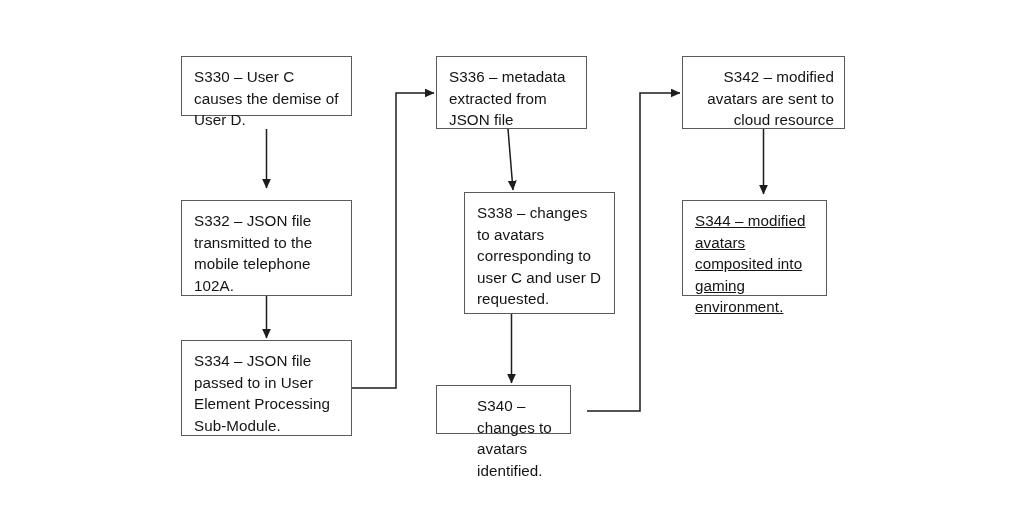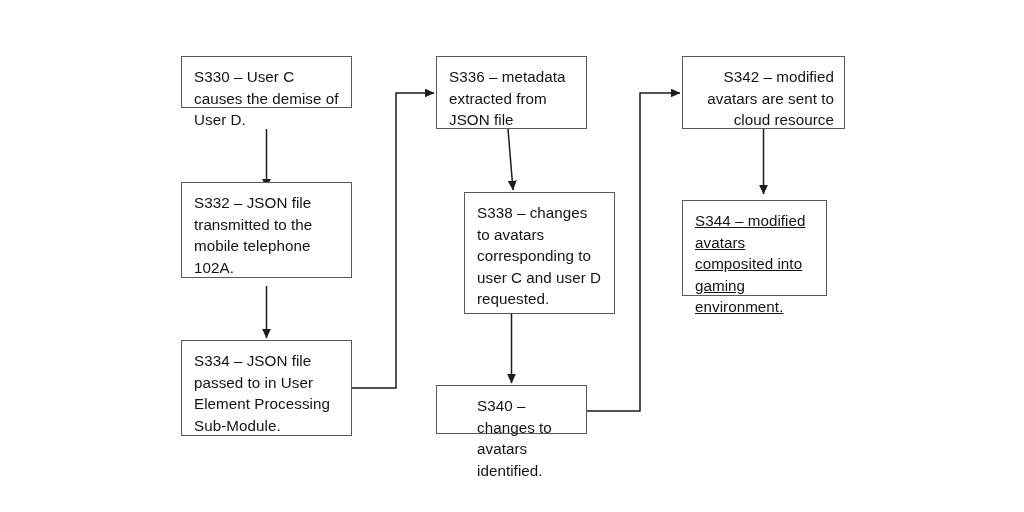--- a/index.html
+++ b/index.html
@@ -63,23 +63,23 @@
         <path class="edge-path" d="M 266.5 286 L 266.5 338" stroke="#1d1d1d" marker-end="url(#arrowhead)"></path>
         <path class="edge-path" d="M 352 388 L 396 388 L 396 93 L 434 93" stroke="#1d1d1d" marker-end="url(#arrowhead)"></path>
         <path class="edge-path" d="M 508 129 L 513 190" stroke="#1d1d1d" marker-end="url(#arrowhead)"></path>
         <path class="edge-path" d="M 511.5 314 L 511.5 383" stroke="#1d1d1d" marker-end="url(#arrowhead)"></path>
         <path class="edge-path" d="M 587 411 L 640 411 L 640 93 L 680 93" stroke="#1d1d1d" marker-end="url(#arrowhead)"></path>
         <path class="edge-path" d="M 763.5 129 L 763.5 194" stroke="#1d1d1d" marker-end="url(#arrowhead)"></path>
       </g>
   </svg>
 
   <div id="node-layer">
-      <div class="node" style="left: 181px; top: 56px; width: 171px; height: 52px; border-color: rgb(90, 90, 90); color: rgb(20, 20, 20);">S330 – User C causes the demise of User D.</div>
-      <div class="node" style="left: 181px; top: 182px; width: 171px; height: 96px; border-color: rgb(90, 90, 90); color: rgb(20, 20, 20);">S332 – JSON file transmitted to the mobile telephone 102A.</div>
+      <div class="node" style="left: 181px; top: 56px; width: 171px; height: 60px; border-color: rgb(90, 90, 90); color: rgb(20, 20, 20);">S330 – User C causes the demise of User D.</div>
+      <div class="node" style="left: 181px; top: 200px; width: 171px; height: 96px; border-color: rgb(90, 90, 90); color: rgb(20, 20, 20);">S332 – JSON file transmitted to the mobile telephone 102A.</div>
       <div class="node" style="left: 181px; top: 340px; width: 171px; height: 96px; border-color: rgb(90, 90, 90); color: rgb(20, 20, 20);">S334 – JSON file passed to in User Element Processing Sub-Module.</div>
       <div class="node" style="left: 436px; top: 56px; width: 151px; height: 73px; border-color: rgb(90, 90, 90); color: rgb(20, 20, 20);">S336 – metadata extracted from JSON file</div>
       <div class="node" style="left: 464px; top: 192px; width: 151px; height: 122px; border-color: rgb(90, 90, 90); color: rgb(20, 20, 20);">S338 – changes to avatars corresponding to user C and user D requested.</div>
-      <div class="node" style="left: 436px; top: 385px; width: 151px; height: 49px; border-color: rgb(90, 90, 90); color: rgb(20, 20, 20); padding-left: 40px;">S340 – changes to avatars identified.</div>
+      <div class="node" style="left: 436px; top: 385px; width: 135px; height: 49px; border-color: rgb(90, 90, 90); color: rgb(20, 20, 20); padding-left: 40px;">S340 – changes to avatars identified.</div>
       <div class="node" style="left: 682px; top: 56px; width: 163px; height: 73px; border-color: rgb(90, 90, 90); color: rgb(20, 20, 20); text-align: right;">S342 – modified avatars are sent to cloud resource</div>
       <div class="node" style="left: 682px; top: 200px; width: 145px; height: 96px; border-color: rgb(90, 90, 90); color: rgb(20, 20, 20); text-decoration: underline;">S344 – modified avatars composited into gaming environment.</div>
     </div>
 
 </div>
 
 </body></html>

